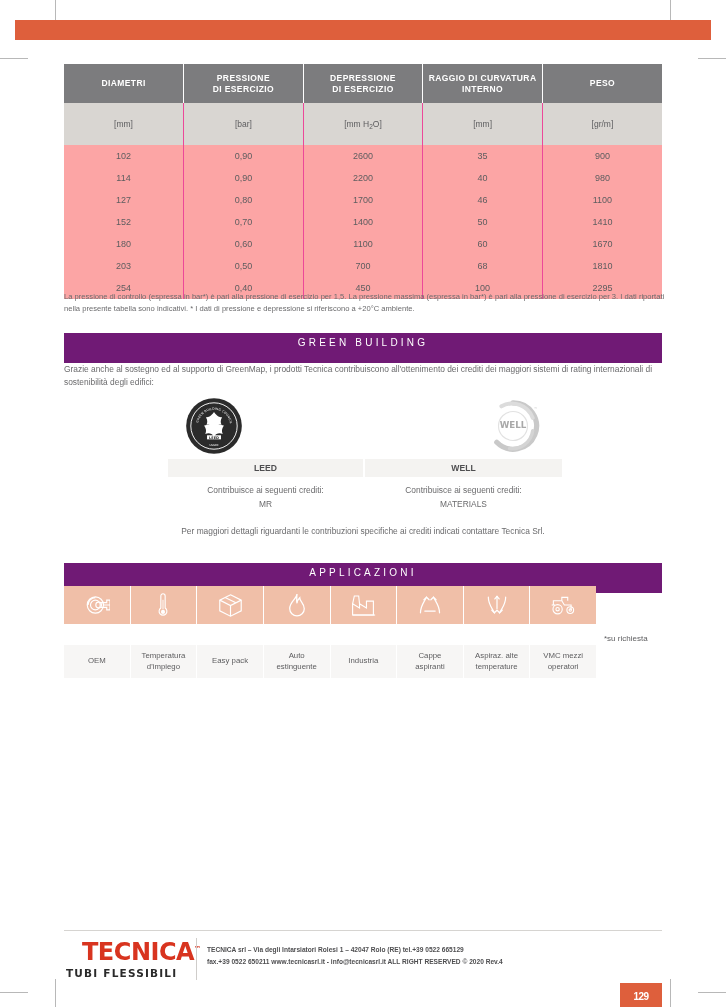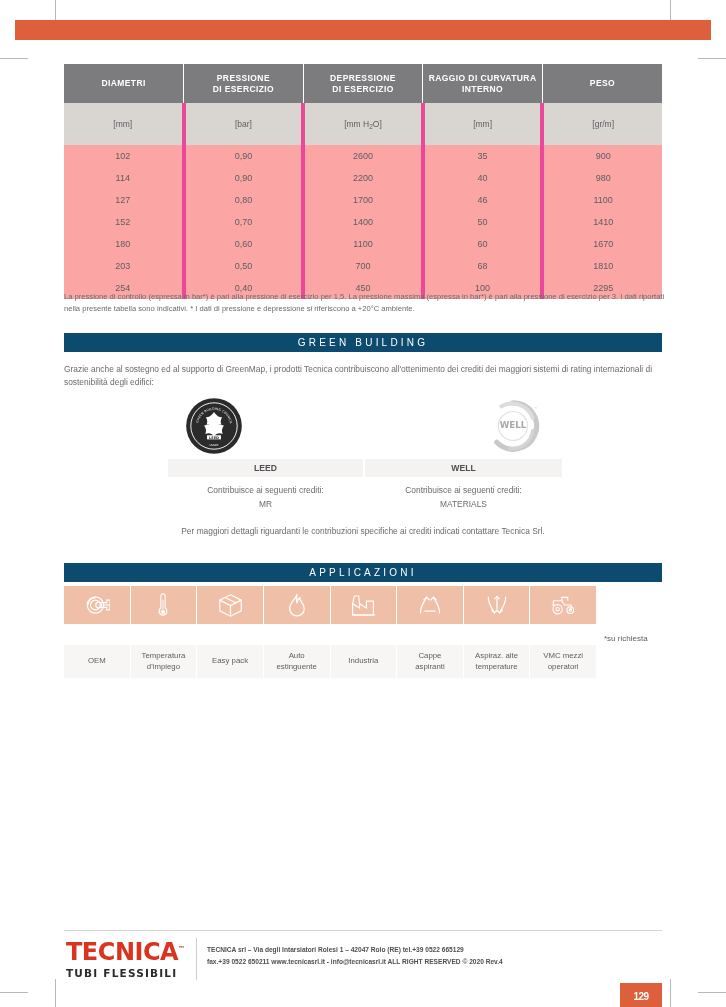--- a/index.html
+++ b/index.html
@@ -54,21 +54,21 @@
     text-align: center;
     vertical-align: middle;
     border-right: 1px solid #ffffff;
   }
   .spec-table th:last-child { border-right: none; }
   .spec-table td {
     font-size: 9px;
     text-align: center;
     vertical-align: middle;
     padding: 6px 2px;
-    border-right: 4px solid #ec4899;
+    border-right: 1px solid #ec4899;
     color: #5d5d5f;
   }
   .spec-table td:last-child { border-right: none; }
   tr.unit-row td {
     background: #d9d6d2;
     height: 30px;
     font-size: 8.5px;
   }
   tr.odd td  { background: #fca5a5; }
   tr.even td { background: #fca5a5; }
@@ -83,22 +83,22 @@
     font-size: 7.6px;
     line-height: 1.55;
     color: #6a6a6c;
   }
 
   
   .section-band {
     position: absolute;
     left: 64px;
     width: 598px;
-    height: 19px;
-    background: #0c4a6e;
+    height: 30px;
+    background: #701a75;
     color: #ffffff;
     font-size: 10px;
     font-weight: normal;
     letter-spacing: 3.2px;
     text-align: center;
     line-height: 19px;
   }
   #band-green { top: 333px; }
   #band-appl  { top: 563px; }
 
@@ -235,20 +235,21 @@
     width: 130px;
   }
   .logo .word {
     font-size: 24px;
     font-weight: bold;
     color: #d8341f;
     letter-spacing: -0.5px;
     line-height: 1;
     font-family: "DejaVu Sans", sans-serif;
     position: relative;
+    margin-left: 16px;
   }
   .logo .tm {
     font-size: 7px;
     vertical-align: super;
     font-weight: bold;
   }
   .logo .sub {
     font-size: 10.5px;
     font-weight: bold;
     color: #2a2a2a;

